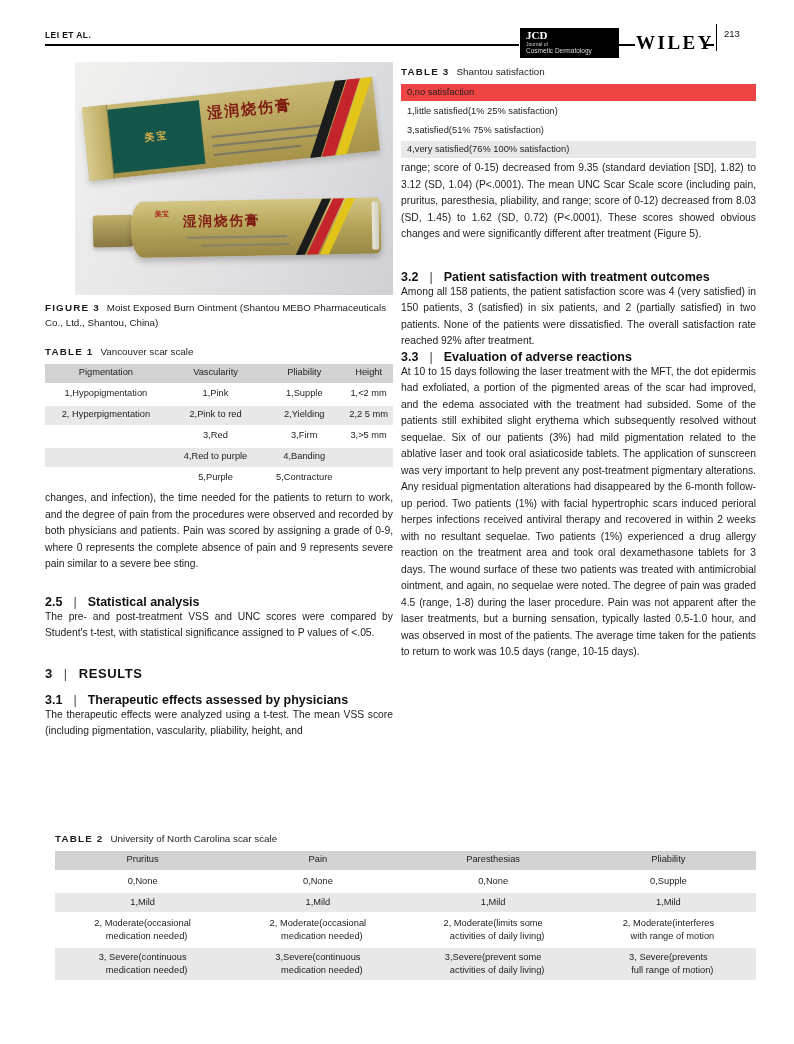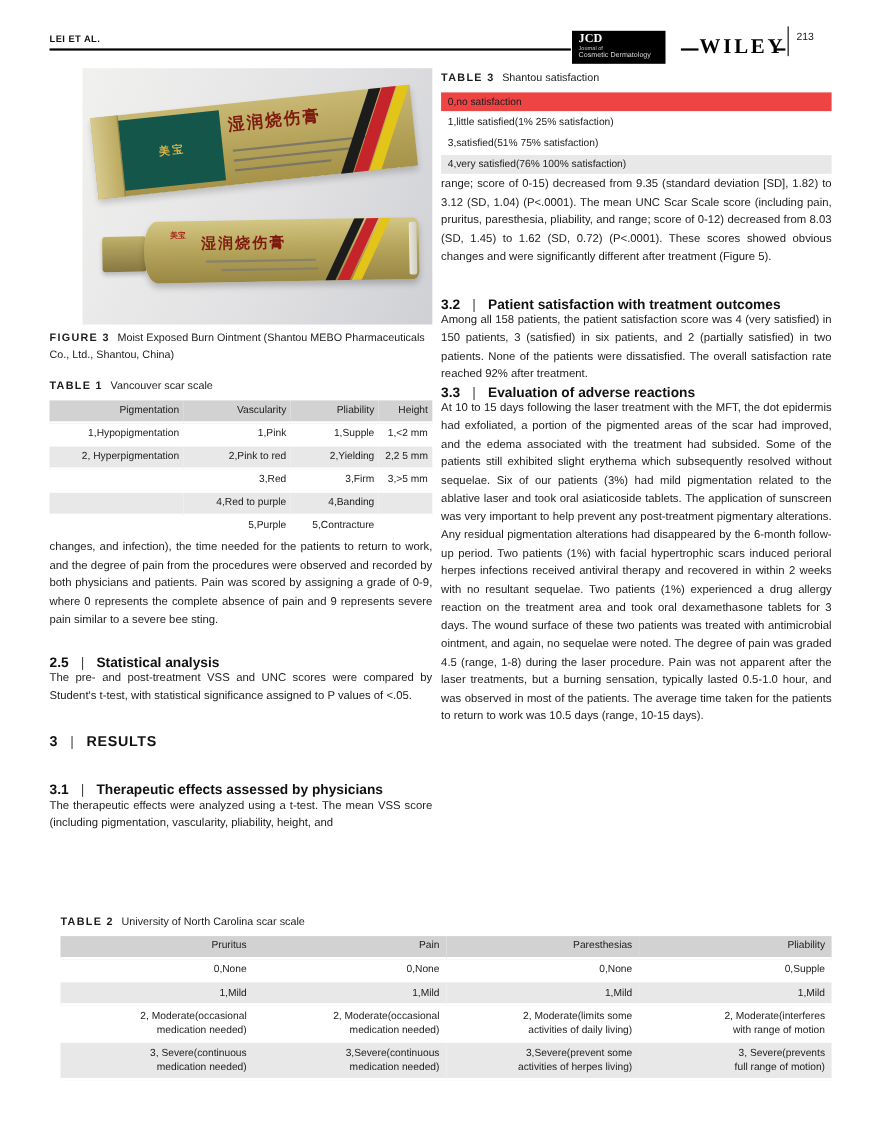--- a/index.html
+++ b/index.html
@@ -5,21 +5,21 @@
   html,body{margin:0;padding:0}
   body{width:794px;height:1044px;position:relative;background:#ffffff;overflow:hidden;
        font-family:"Liberation Sans",sans-serif;color:#1c1c1c;}
 
   
   .running-head{position:absolute;left:45px;top:30px;font-size:8.5px;font-weight:bold;letter-spacing:.4px;color:#111}
   .hrule{position:absolute;background:#000;height:2px}
   .rule1{left:45px;top:44px;width:474px}
   .rule2{left:619px;top:44px;width:16px}
   .rule3{left:705px;top:44px;width:9px}
-  .logo{position:absolute;left:520px;top:28px;width:85px;height:30px;background:#000;box-sizing:border-box;padding:2px 6px;line-height:1}
+  .logo{position:absolute;left:520px;top:28px;width:99px;height:30px;background:#000;box-sizing:border-box;padding:2px 6px;line-height:1}
   .logo .abbr{font-family:"Liberation Serif",serif;font-size:11px;font-weight:bold;color:#fff;display:block}
   .logo .l1{font-size:5px;color:#c9c9c9;display:block;margin-top:1px}
   .logo .l2{font-size:6.5px;color:#dadada;display:block;margin-top:1px}
   .wiley{position:absolute;left:636px;top:32px;font-family:"Liberation Serif",serif;font-size:19px;font-weight:bold;letter-spacing:2.5px;color:#000}
   .vline{position:absolute;left:716px;top:24px;width:1px;height:27px;background:#000}
   .pagenum{position:absolute;left:724px;top:28px;font-size:9.5px;color:#111}
 
   
   .col-left{position:absolute;left:45px;top:62px;width:348px}
   .col-right{position:absolute;left:401px;top:62px;width:355px}
@@ -56,21 +56,21 @@
   .tube-crimp{position:absolute;right:2px;top:4px;width:7px;height:calc(100% - 8px);background:linear-gradient(90deg,#e9e6da,#cfccc0);border-radius:2px}
 
   
   .caption{margin-top:6px;font-size:9.8px;line-height:14.5px;text-align:left}
   .cap-label,.tbl-label{font-weight:bold;letter-spacing:1.2px;margin-right:7px}
   .tbl-title{font-size:9.8px;margin-top:16px}
   .t2-title{font-size:9.8px}
 
   
   table{border-collapse:separate;border-spacing:0;width:100%;font-size:9.3px;margin-top:7px}
-  th,td{text-align:right;font-weight:normal;padding:3px 4px;height:13px;vertical-align:top}
+  th,td{text-align:center;font-weight:normal;padding:3px 4px;height:13px;vertical-align:top}
   th{background:#d2d2d2;border-bottom:2px solid #fff}
   td{border-bottom:2px solid #fff}
   .t1 tbody tr:nth-child(even) td{background:#e8e8e8}
   .t1 col.c1{width:35%}.t1 col.c2{width:28%}.t1 col.c3{width:23%}.t1 col.c4{width:14%}
   
   .t3{margin-top:7px}
   .t3-row{height:17px;line-height:17px;font-size:9.3px;padding-left:6px;margin-bottom:2px;background:#fff}
   .t3-head{background:#ef4444}
   .t3-alt{background:#e8e8e8}
   
@@ -81,21 +81,21 @@
   .t2 th{padding:3px 6px}
 
   
   .sec{display:flex;align-items:baseline;font-weight:bold;font-size:12.5px;margin:0;color:#111}
   .sec .sep{font-weight:normal;color:#444;margin:0 11px;font-size:12.5px}
   .sec-results{font-size:13px;letter-spacing:.6px}
   .m-par{margin-top:8px}
   .m-sec25{margin-top:22px}
   .m-body25{margin-top:11px}
   .m-sec3{margin-top:24px}
-  .m-sec31{margin-top:30px}
+  .m-sec31{margin-top:12px}
   .m-body31{margin-top:11px}
   .m-t3par{margin-top:14px}
   .m-sec32{margin-top:27px}
   .m-body32{margin-top:12px}
   .m-sec33{margin-top:0}
   .m-body33{margin-top:12px}
 </style>
 </head>
 <body>
 
@@ -294,19 +294,19 @@
 activities of daily living)</td>
         <td>2, Moderate(interferes
 with range of motion</td>
       </tr>
       <tr>
         <td>3, Severe(continuous
 medication needed)</td>
         <td>3,Severe(continuous
 medication needed)</td>
         <td>3,Severe(prevent some
-activities of herpes living)</td>
+activities of daily living)</td>
         <td>3, Severe(prevents
 full range of motion)</td>
       </tr>
     </tbody>
   </table>
 </div>
 
 </body></html>

